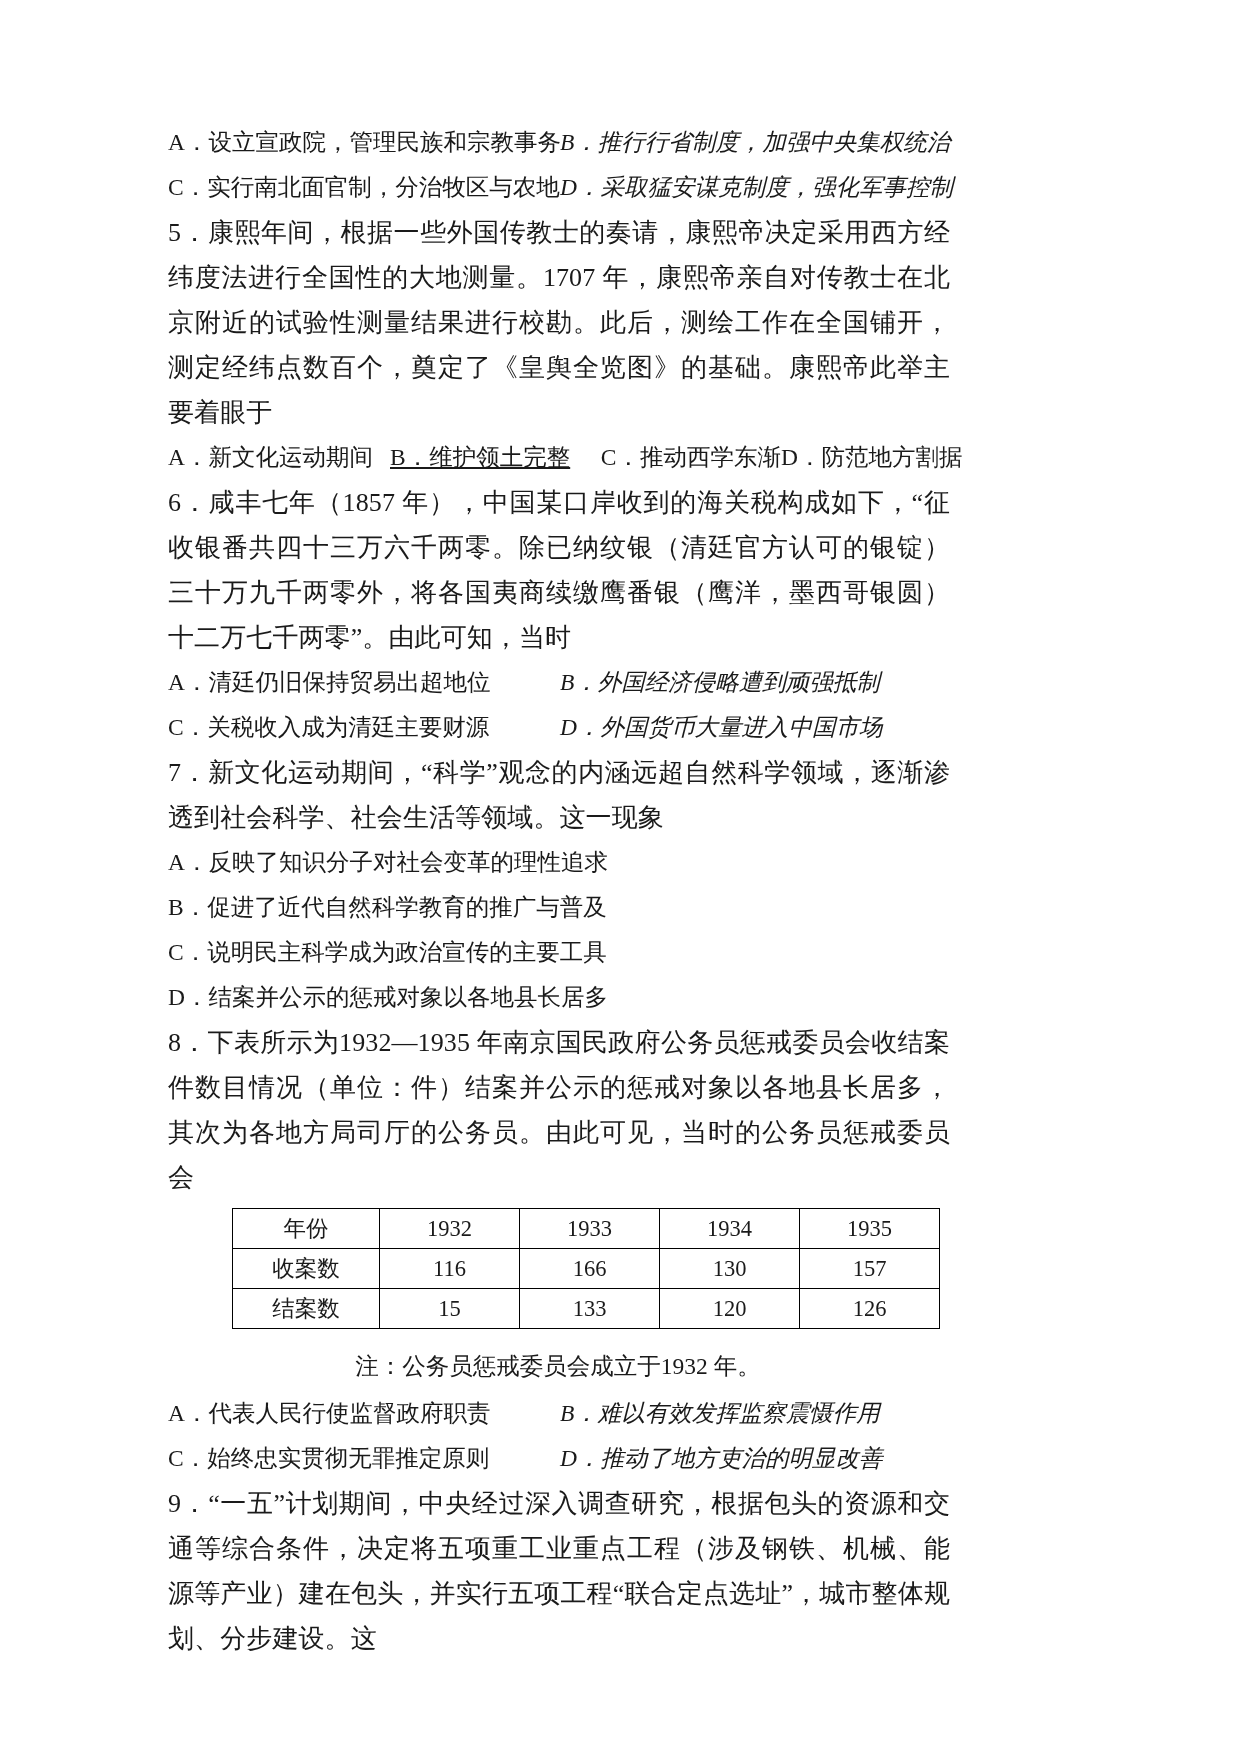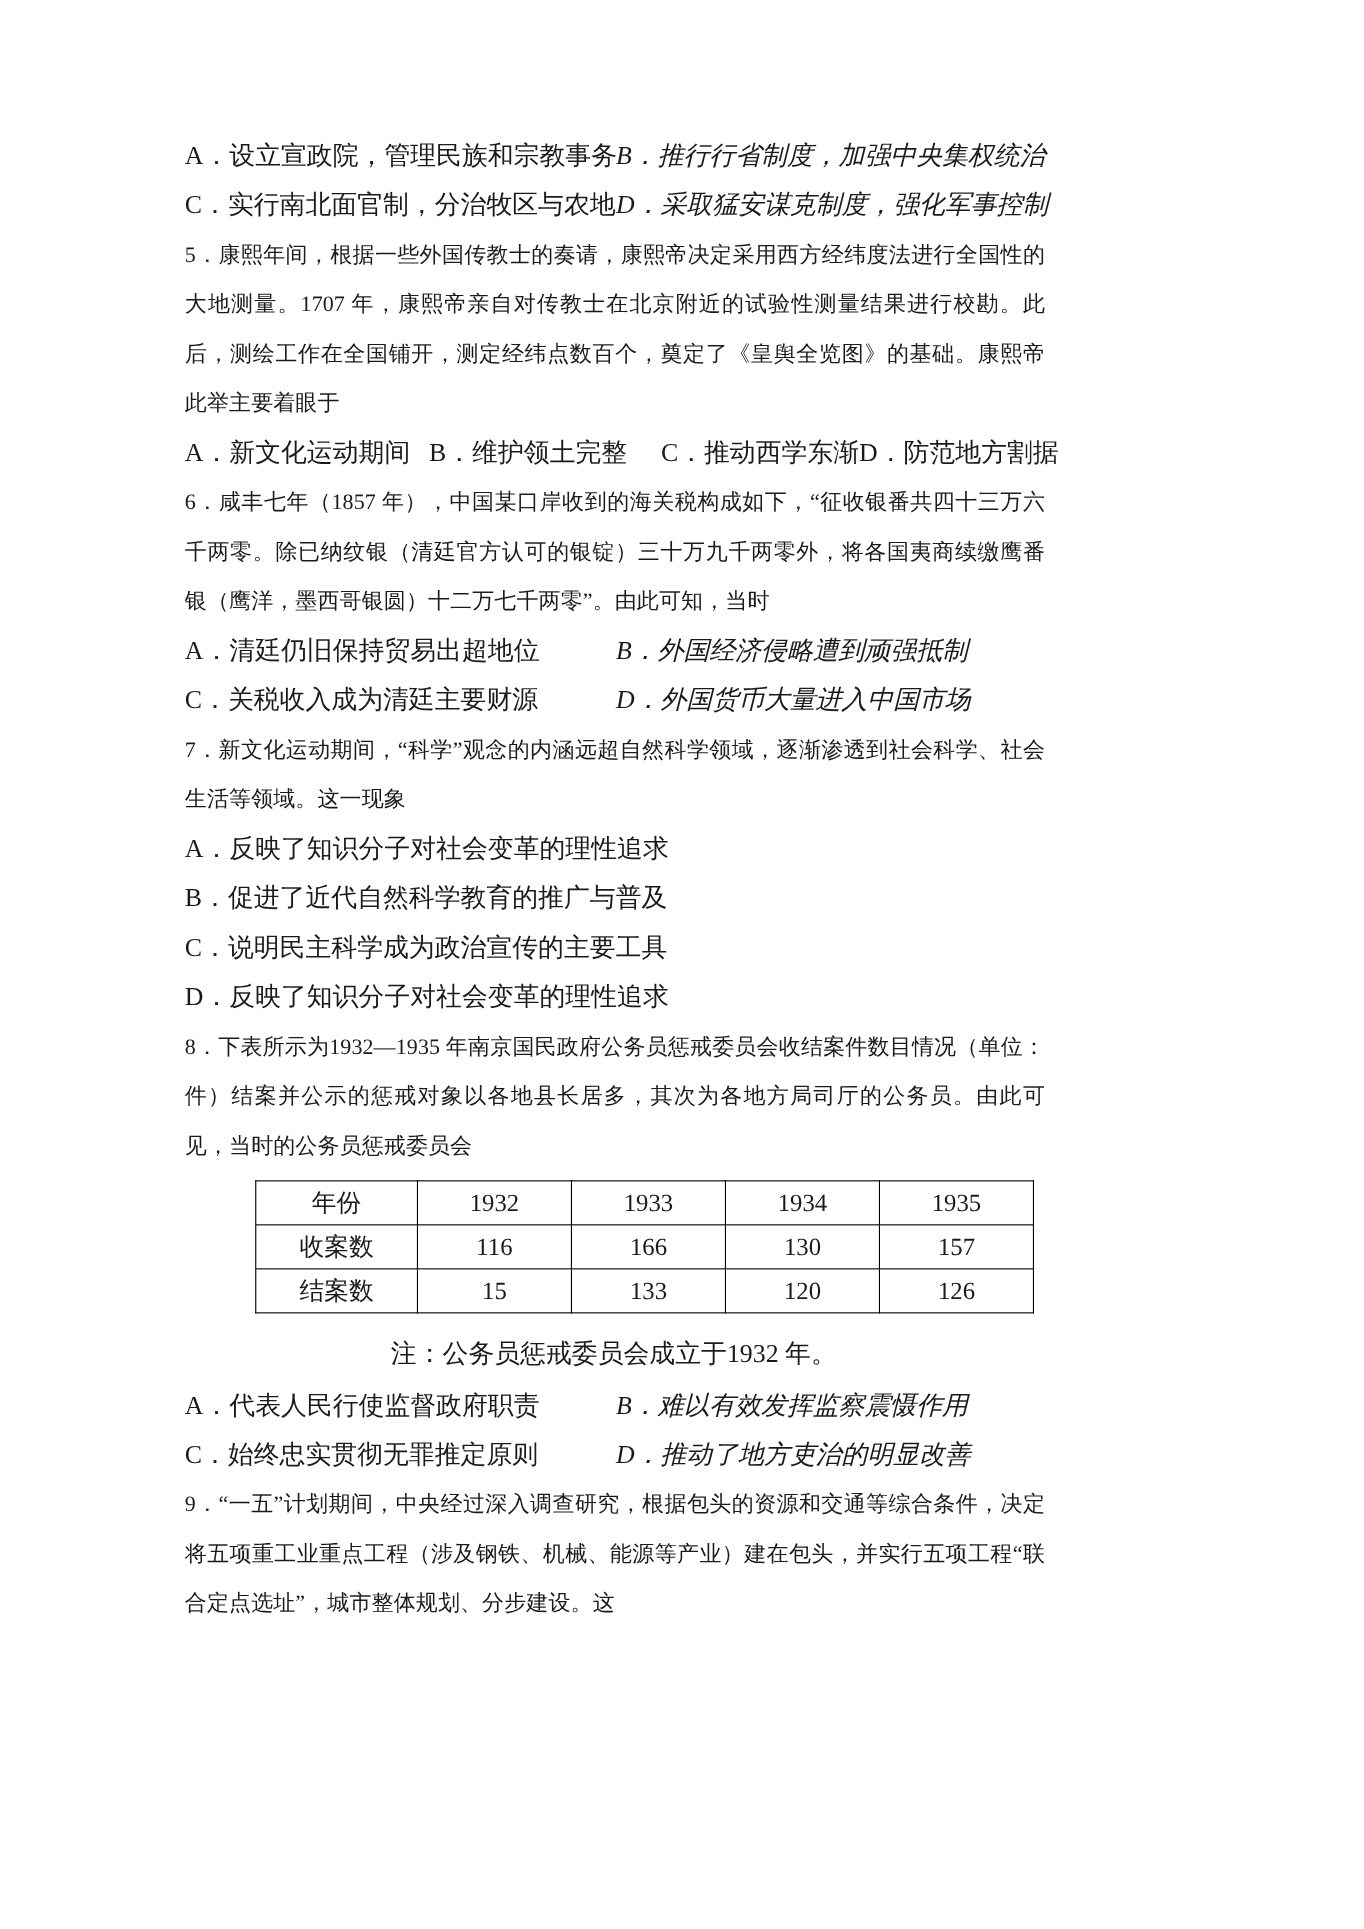--- a/index.html
+++ b/index.html
@@ -18,21 +18,21 @@
     position: relative;
     width: 1240px;
     height: 1754px;
     box-sizing: border-box;
     padding: 120px 150px 0 168px;
   }
   .content {
     width: 782px;
   }
   .para {
-    font-size: 20px;
+    font-size: 26px;
     line-height: 45px;
     letter-spacing: 0.1px;
     text-align: justify;
     text-justify: inter-ideograph;
     white-space: normal;
   }
 
   
   .opt-row {
     display: flex;
@@ -44,21 +44,21 @@
   .opt-row .opt-b { flex: 0 0 auto; font-style: italic; }
 
   
   .opt-row4 {
     display: flex;
     font-size: 23.5px;
     line-height: 45px;
     white-space: pre;
   }
   .opt-row4 .o1 { width: 222px; flex: 0 0 222px; }
-  .opt-row4 .o2 { width: 198px; flex: 0 0 198px; }
+  .opt-row4 .o2 { width: 198px; flex: 0 0 198px; text-decoration: underline; }
   .opt-row4 .o3 { width: 193px; flex: 0 0 193px; text-align: right; }
   .opt-row4 .o4 { flex: 0 0 auto; }
 
   
   .opt-single {
     font-size: 23.5px;
     line-height: 45px;
     white-space: pre;
   }
 
@@ -126,21 +126,21 @@
     </div>
     <div class="opt-row">
       <span class="opt-a">C．关税收入成为清廷主要财源</span>
       <span class="opt-b">D．外国货币大量进入中国市场</span>
     </div>
 
     <div class="para">7．新文化运动期间，“科学”观念的内涵远超自然科学领域，逐渐渗透到社会科学、社会生活等领域。这一现象</div>
     <div class="opt-single">A．反映了知识分子对社会变革的理性追求</div>
     <div class="opt-single">B．促进了近代自然科学教育的推广与普及</div>
     <div class="opt-single">C．说明民主科学成为政治宣传的主要工具</div>
-    <div class="opt-single">D．反映了知识分子对社会变革的理性追求</div>
+    <div class="opt-single">D．结案并公示的惩戒对象以各地县长居多</div>
 
     <div class="para">8．下表所示为1932—1935 年南京国民政府公务员惩戒委员会收结案件数目情况（单位：件）结案并公示的惩戒对象以各地县长居多，其次为各地方局司厅的公务员。由此可见，当时的公务员惩戒委员会</div>
 
     <div class="table-wrap">
       <table class="data">
         <colgroup>
           <col class="c0">
             <col class="cx">
             <col class="cx">
             <col class="cx">

